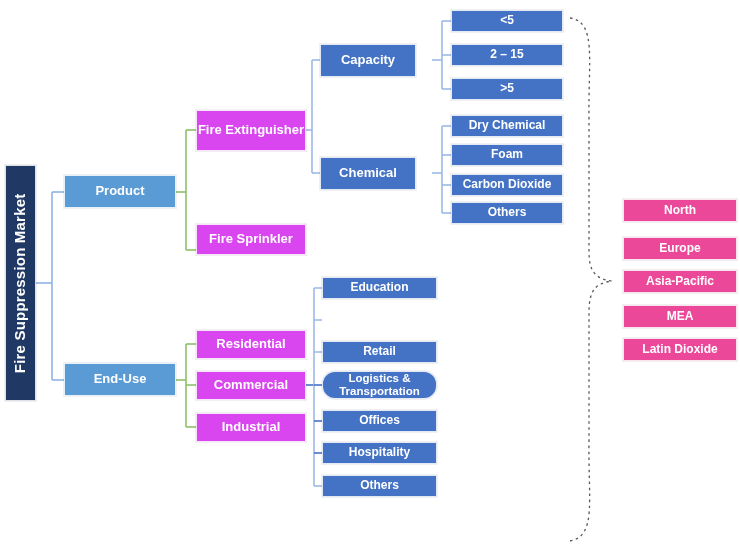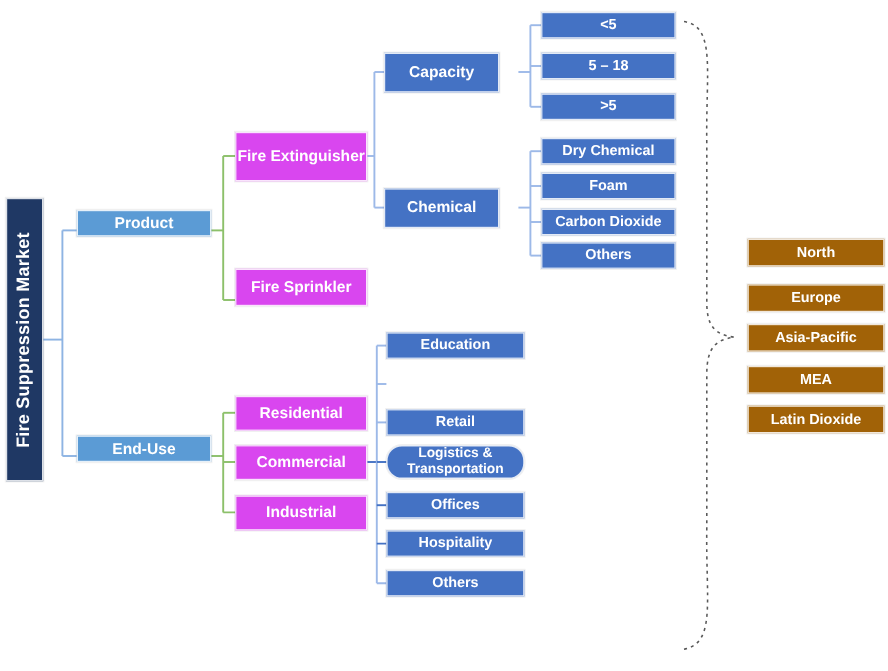--- a/index.html
+++ b/index.html
@@ -25,36 +25,36 @@
     font-weight:bold;
     line-height:1.12;
     border:1px solid rgba(255,255,255,0.85);
     box-shadow:0 0 0 1px rgba(0,0,0,0.06);
   }
   
   .navy      { background:#1F3864; }
   .lightblue { background:#5B9BD5; }
   .green     { background:#d946ef; }
   .blue      { background:#4472C4; }
-  .slate     { background:#a16207; }
+  .slate     { background:#ec4899; }
 
   
   #root-title{
     left:5px; top:165px; width:31px; height:236px;
     font-size:15px;
     letter-spacing:0.2px;
   }
   #root-title span{
     display:block;
     transform:rotate(-90deg);
     white-space:nowrap;
   }
 
   
-  .l1{ left:64px; width:112px; height:22px; font-size:13px; }
+  .l1{ left:64px; width:112px; height:33px; font-size:13px; }
   
   .l2{ left:196px; width:110px; font-size:13px; }
   
   .l3{ left:320px; width:96px; height:33px; font-size:13px; }
   
   .l4{ left:451px; width:112px; height:22px; font-size:12px; }
   
   .app{ left:322px; width:115px; height:22px; font-size:12px; }
   .app.tall{ height:28px; font-size:11.5px;border-radius:13px; }
   
@@ -135,21 +135,21 @@
   <div class="node lightblue l1" style="top:175px">Product</div>
   <div class="node lightblue l1" style="top:363px">End-Use</div>
 
   <div class="node green l2" style="top:110px;height:41px">Fire Extinguisher</div>
   <div class="node green l2" style="top:224px;height:31px">Fire Sprinkler</div>
 
   <div class="node blue l3" style="top:44px">Capacity</div>
   <div class="node blue l3" style="top:157px">Chemical</div>
 
   <div class="node blue l4" style="top:10px">&lt;5</div>
-  <div class="node blue l4" style="top:44px">5 – 18</div>
+  <div class="node blue l4" style="top:44px">2 – 15</div>
   <div class="node blue l4" style="top:78px">&gt;5</div>
 
   <div class="node blue l4" style="top:115px">Dry Chemical</div>
   <div class="node blue l4" style="top:144px">Foam</div>
   <div class="node blue l4" style="top:174px">Carbon Dioxide</div>
   <div class="node blue l4" style="top:202px">Others</div>
 
   <div class="node green l2" style="top:330px;height:29px">Residential</div>
   <div class="node green l2" style="top:371px;height:29px">Commercial</div>
   <div class="node green l2" style="top:413px;height:29px">Industrial</div>

